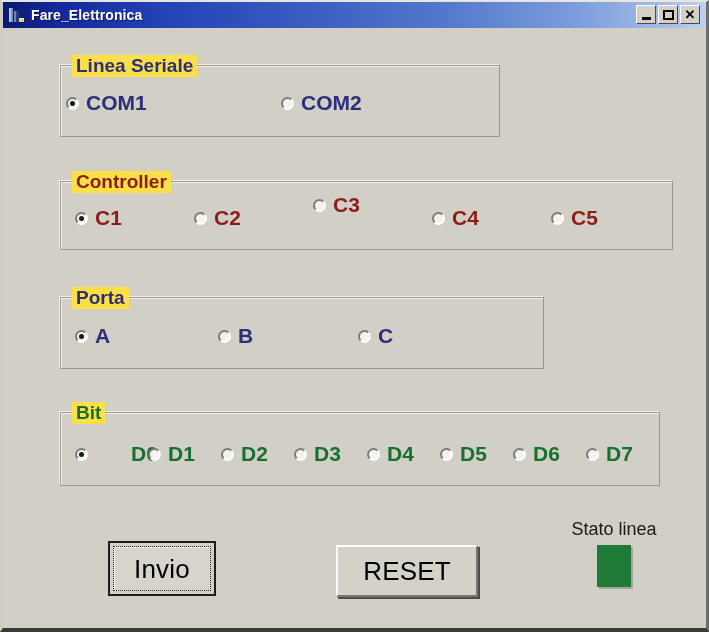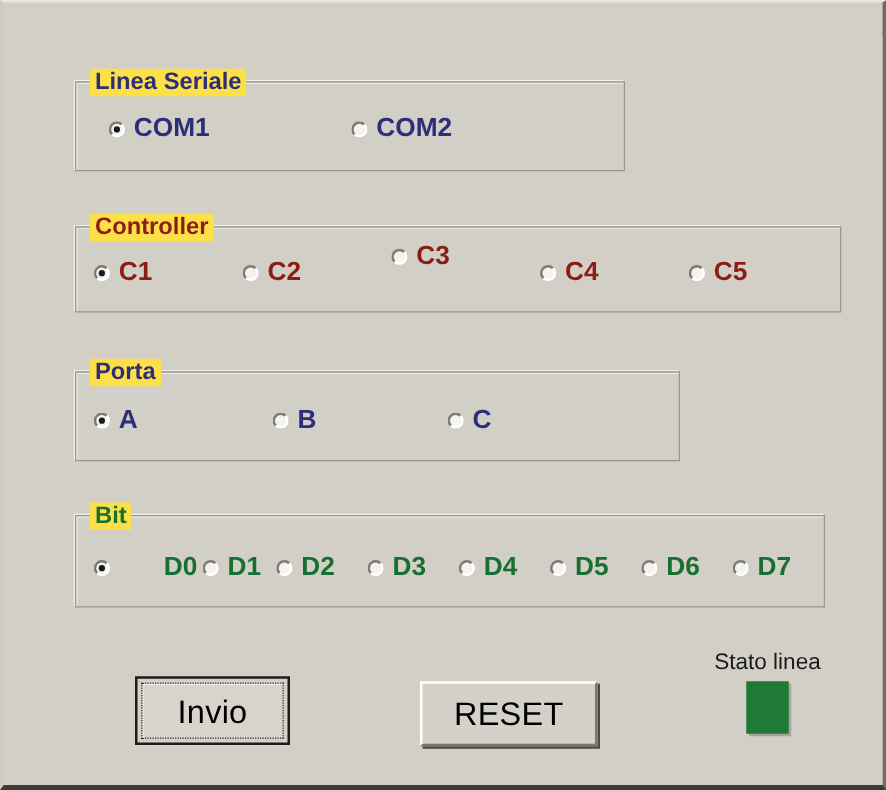--- a/index.html
+++ b/index.html
@@ -241,26 +241,51 @@
     background: #1f7a38;
     box-shadow: 2px 2px 0 #a9a59d;
   }
 </style>
 </head>
 <body>
 
 <div id="app-window">
   <div class="window-frame"></div>
 
+  <div class="title-bar">
+    <span class="title-icon">
+      <svg width="18" height="18" viewBox="0 0 18 18">
+        <rect x="1" y="2" width="4" height="14" fill="#7a90c8"></rect>
+        <rect x="1" y="2" width="2" height="14" fill="#b9c6e4"></rect>
+        <rect x="6" y="5" width="5" height="11" fill="#2b3a78"></rect>
+        <rect x="6" y="5" width="2" height="11" fill="#6f83bd"></rect>
+        <rect x="11" y="12" width="5" height="4" fill="#e8d24a"></rect>
+        <rect x="11" y="12" width="5" height="1.5" fill="#f6eda0"></rect>
+      </svg>
+    </span>
+    <span class="title-text">Fare_Elettronica</span>
+
+    <span class="win-controls">
+      <span class="win-btn">
+        <span class="glyph-min"></span>
+      </span>
+      <span class="win-btn">
+        <span class="glyph-max"></span>
+      </span>
+      <span class="win-btn">
+        <span class="glyph-close">✕</span>
+      </span>
+    </span>
+  </div>
 
   <div class="client-area">
 
     <div class="groupbox" style="left:57px; top:36px; width:440px; height:72px;">
       <span class="group-title c-navy">Linea Seriale</span>
-      <span class="radio-item" style="left:26px; top:26px;">
+      <span class="radio-item" style="left:5px; top:26px;">
         <span class="radio-dot checked"></span>
         <span class="radio-label c-navy">COM1</span>
       </span>
       <span class="radio-item" style="left:220px; top:26px;">
         <span class="radio-dot"></span>
         <span class="radio-label c-navy">COM2</span>
       </span>
     </div>
 
     <div class="groupbox" style="left:57px; top:152px; width:613px; height:69px;">
@@ -302,21 +327,21 @@
         <span class="radio-label c-navy">C</span>
       </span>
     </div>
 
     <div class="groupbox" style="left:57px; top:383px; width:600px; height:74px;padding-left:16px;">
       <span class="group-title c-green">Bit</span>
       <span class="radio-item" style="left:14px; top:30px;gap:36px;">
         <span class="radio-dot checked"></span>
         <span class="radio-label c-green">D0</span>
       </span>
-      <span class="radio-item" style="left:101px; top:30px;">
+      <span class="radio-item" style="left:87px; top:30px;">
         <span class="radio-dot"></span>
         <span class="radio-label c-green">D1</span>
       </span>
       <span class="radio-item" style="left:160px; top:30px;">
         <span class="radio-dot"></span>
         <span class="radio-label c-green">D2</span>
       </span>
       <span class="radio-item" style="left:233px; top:30px;">
         <span class="radio-dot"></span>
         <span class="radio-label c-green">D3</span>
@@ -332,21 +357,21 @@
       <span class="radio-item" style="left:452px; top:30px;">
         <span class="radio-dot"></span>
         <span class="radio-label c-green">D6</span>
       </span>
       <span class="radio-item" style="left:525px; top:30px;text-align:center;">
         <span class="radio-dot"></span>
         <span class="radio-label c-green">D7</span>
       </span>
     </div>
 
-    <div class="btn btn-default" style="left:105px; top:512px; width:124px; height:55px;">
+    <div class="btn btn-default" style="left:105px; top:512px; width:108px; height:55px;">
       <span class="btn-inner">
         <span class="btn-label">Invio</span>
       </span>
     </div>
 
     <div class="btn btn-raised" style="left:333px; top:516px; width:142px; height:52px;">
       <span class="btn-label">RESET</span>
     </div>
 
     <div class="status-wrap" style="left:551px; top:490px; width:120px;">

